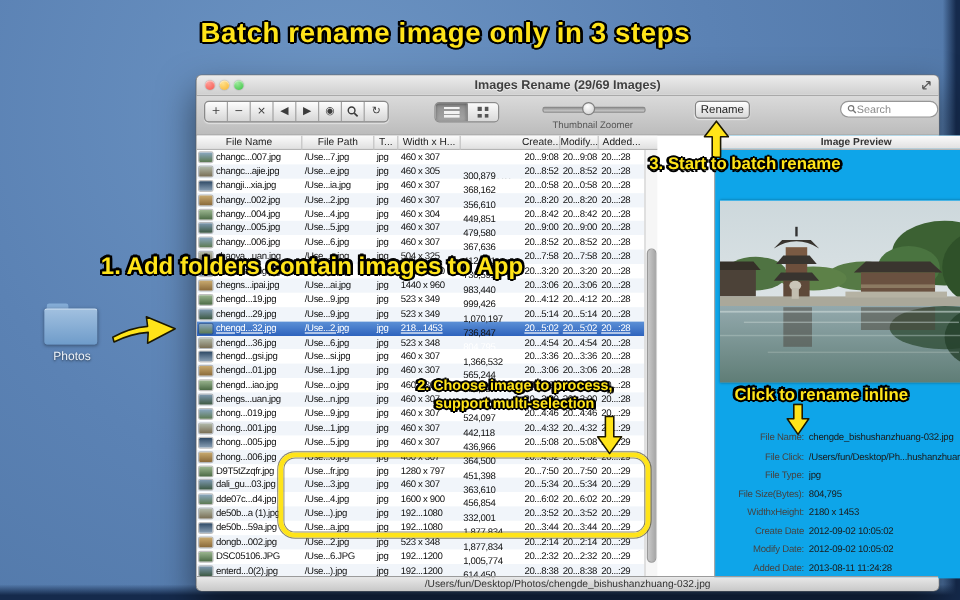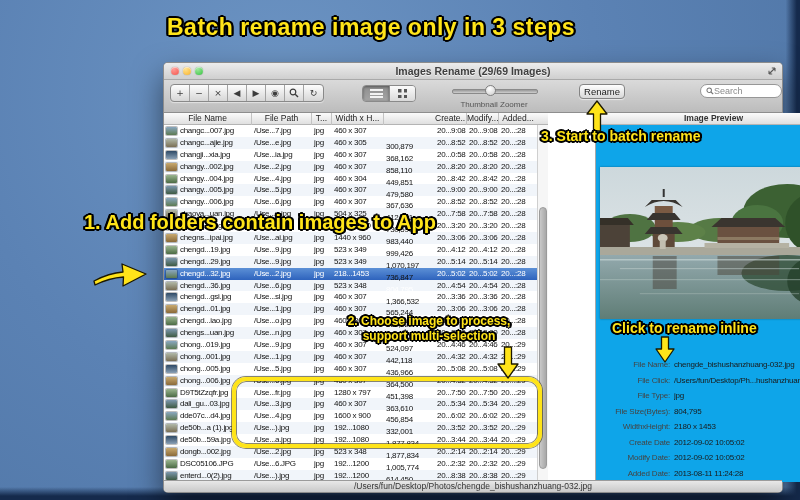--- a/index.html
+++ b/index.html
@@ -79,21 +79,21 @@
   .thead{position:absolute;left:0;top:0;width:100%;height:12px;display:flex;
     background:linear-gradient(#fbfbfb,#e0e0e0);border-bottom:1px solid #b4b4b4;box-sizing:border-box;}
   .th{height:12px;line-height:11px;font-size:8.5px;color:#222;text-align:center;border-right:1px solid #c3c3c3;
     box-sizing:border-box;overflow:hidden;white-space:nowrap;flex:none;}
   .tbody{position:absolute;left:0;top:12px;width:373px;}
   .tr{display:flex;height:11.9px;align-items:center;background:#fff;}
   .tbody div.tr:nth-of-type(even){background:#f1f5fa;}
   .tr.selected{background:linear-gradient(#5c90d6,#2e63bd) !important;color:#fff;}
   .td{font-size:8px;letter-spacing:-0.3px;color:#111;white-space:nowrap;overflow:hidden;box-sizing:border-box;
     padding-left:2px;flex:none;height:11.9px;line-height:11.9px;}
-  .tr.selected .td{color:#fff;}
+  .tr.selected .td{color:#fff;text-decoration:underline;}
   .th:nth-of-type(1),.td:nth-of-type(1){width:88px;}
   .th:nth-of-type(2),.td:nth-of-type(2){width:60px;}
   .th:nth-of-type(3),.td:nth-of-type(3){width:20px;}
   .th:nth-of-type(4),.td:nth-of-type(4){width:52px;}
   .th:nth-of-type(5),.td:nth-of-type(5){width:51px;margin-top:32px;}
   .th:nth-of-type(6),.td:nth-of-type(6){width:32px;}
   .th:nth-of-type(7),.td:nth-of-type(7){width:32px;}
   .th:nth-of-type(8),.td:nth-of-type(8){width:38px;border-right:none;}
   .td.name{display:flex;align-items:center;gap:3px;}
   .thumb{flex:none;width:11px;height:8px;border-radius:1px;box-shadow:0 0 0 1px rgba(0,0,0,.25);
@@ -119,20 +119,25 @@
   .meta-value{flex:1;font-size:8px;letter-spacing:-0.2px;color:#1a1a1a;white-space:nowrap;overflow:hidden;}
   .statusbar{position:absolute;left:0;right:0;bottom:0;height:12px;border-radius:0 0 4px 4px;
     background:linear-gradient(#e8e8e8,#c9c9c9);border-top:1px solid #9b9b9b;box-sizing:border-box;
     text-align:center;font-size:8.5px;color:#333;line-height:11px;white-space:nowrap;overflow:hidden;}
 </style>
 </head>
 <body>
 
 <div class="stage">
 
+  <div class="folder">
+    <div class="folder-tab"></div>
+    <div class="folder-body"></div>
+    <div class="folder-label">Photos</div>
+  </div>
 
   <div class="window">
     <div class="titlebar">
       <div class="traffic">
         <span class="tl red"></span>
         <span class="tl yellow"></span>
         <span class="tl green"></span>
       </div>
       <div class="wtitle">Images Rename (29/69 Images)</div>
       <svg class="resize" viewBox="0 0 10 10">
@@ -242,21 +247,21 @@
             </div>
 
             <div class="tr">
               <div class="td name">
                 <span class="thumb"></span>
                 <span>changji...xia.jpg</span>
               </div>
               <div class="td">/Use...ia.jpg</div>
               <div class="td">jpg</div>
               <div class="td">460 x 307</div>
-              <div class="td">858,110</div>
+              <div class="td">356,610</div>
               <div class="td">20...0:58</div>
               <div class="td">20...0:58</div>
               <div class="td">20...:28</div>
             </div>
 
             <div class="tr">
               <div class="td name">
                 <span class="thumb"></span>
                 <span>changy...002.jpg</span>
               </div>

